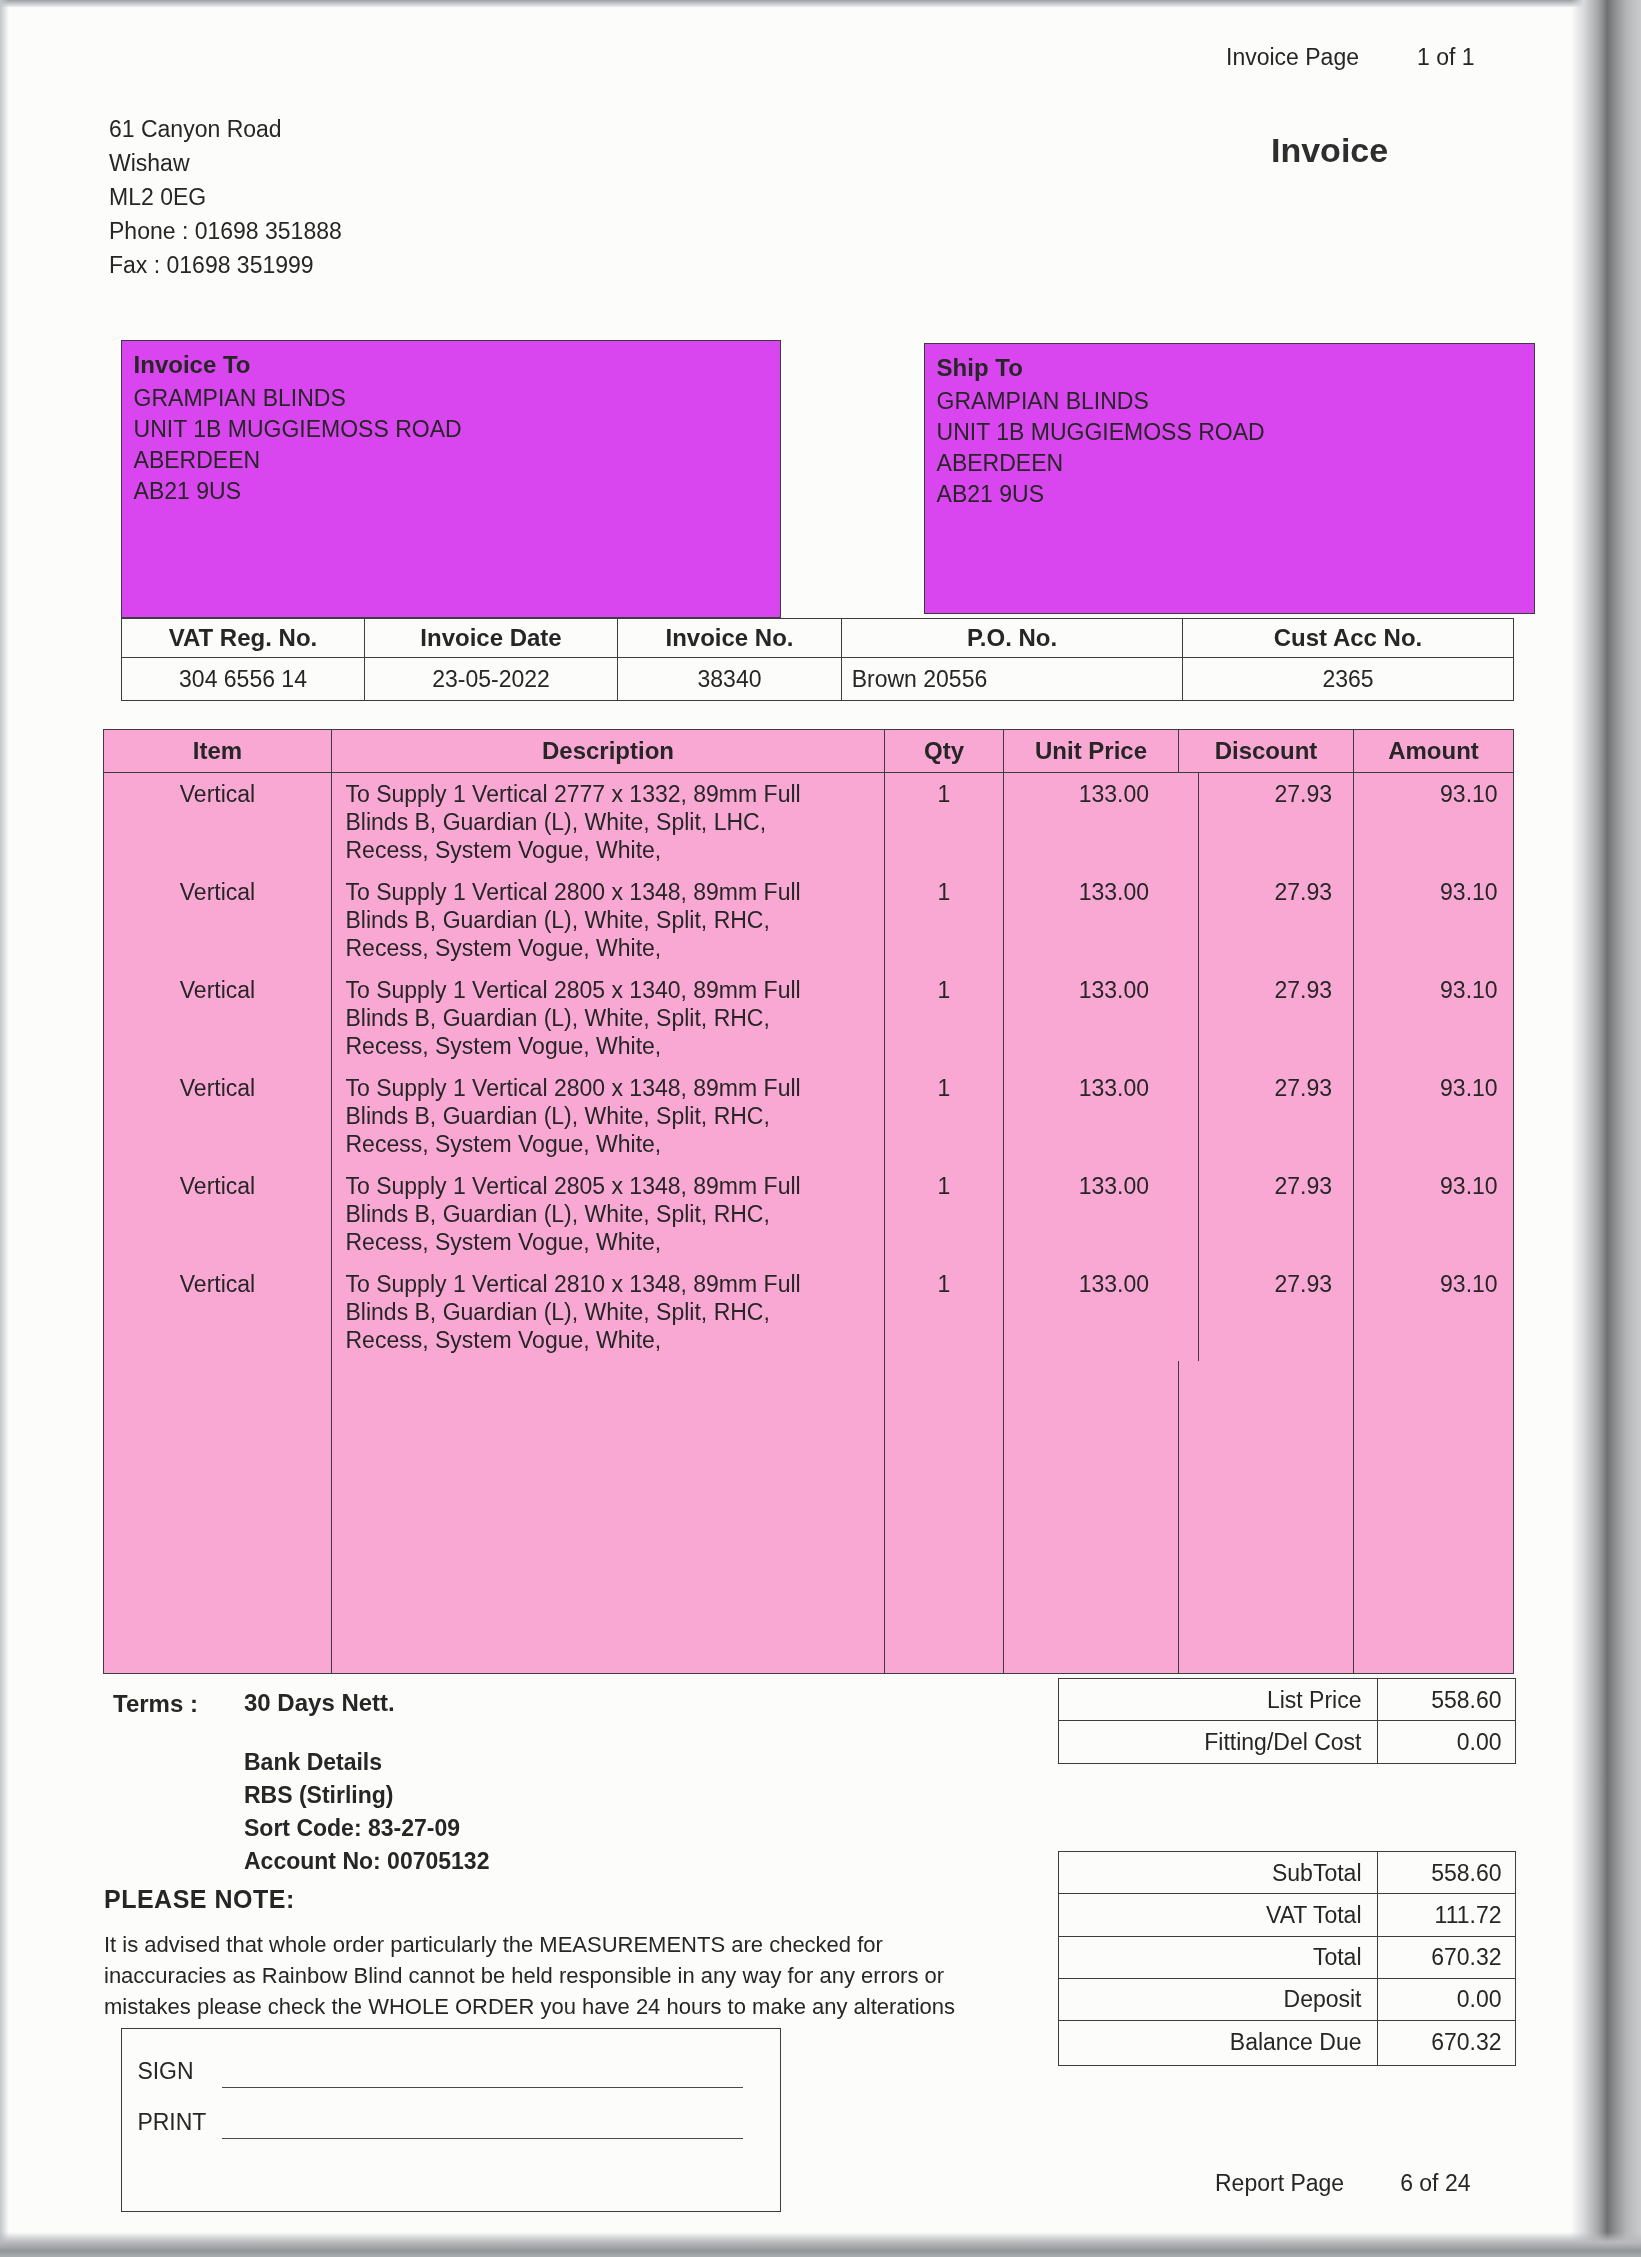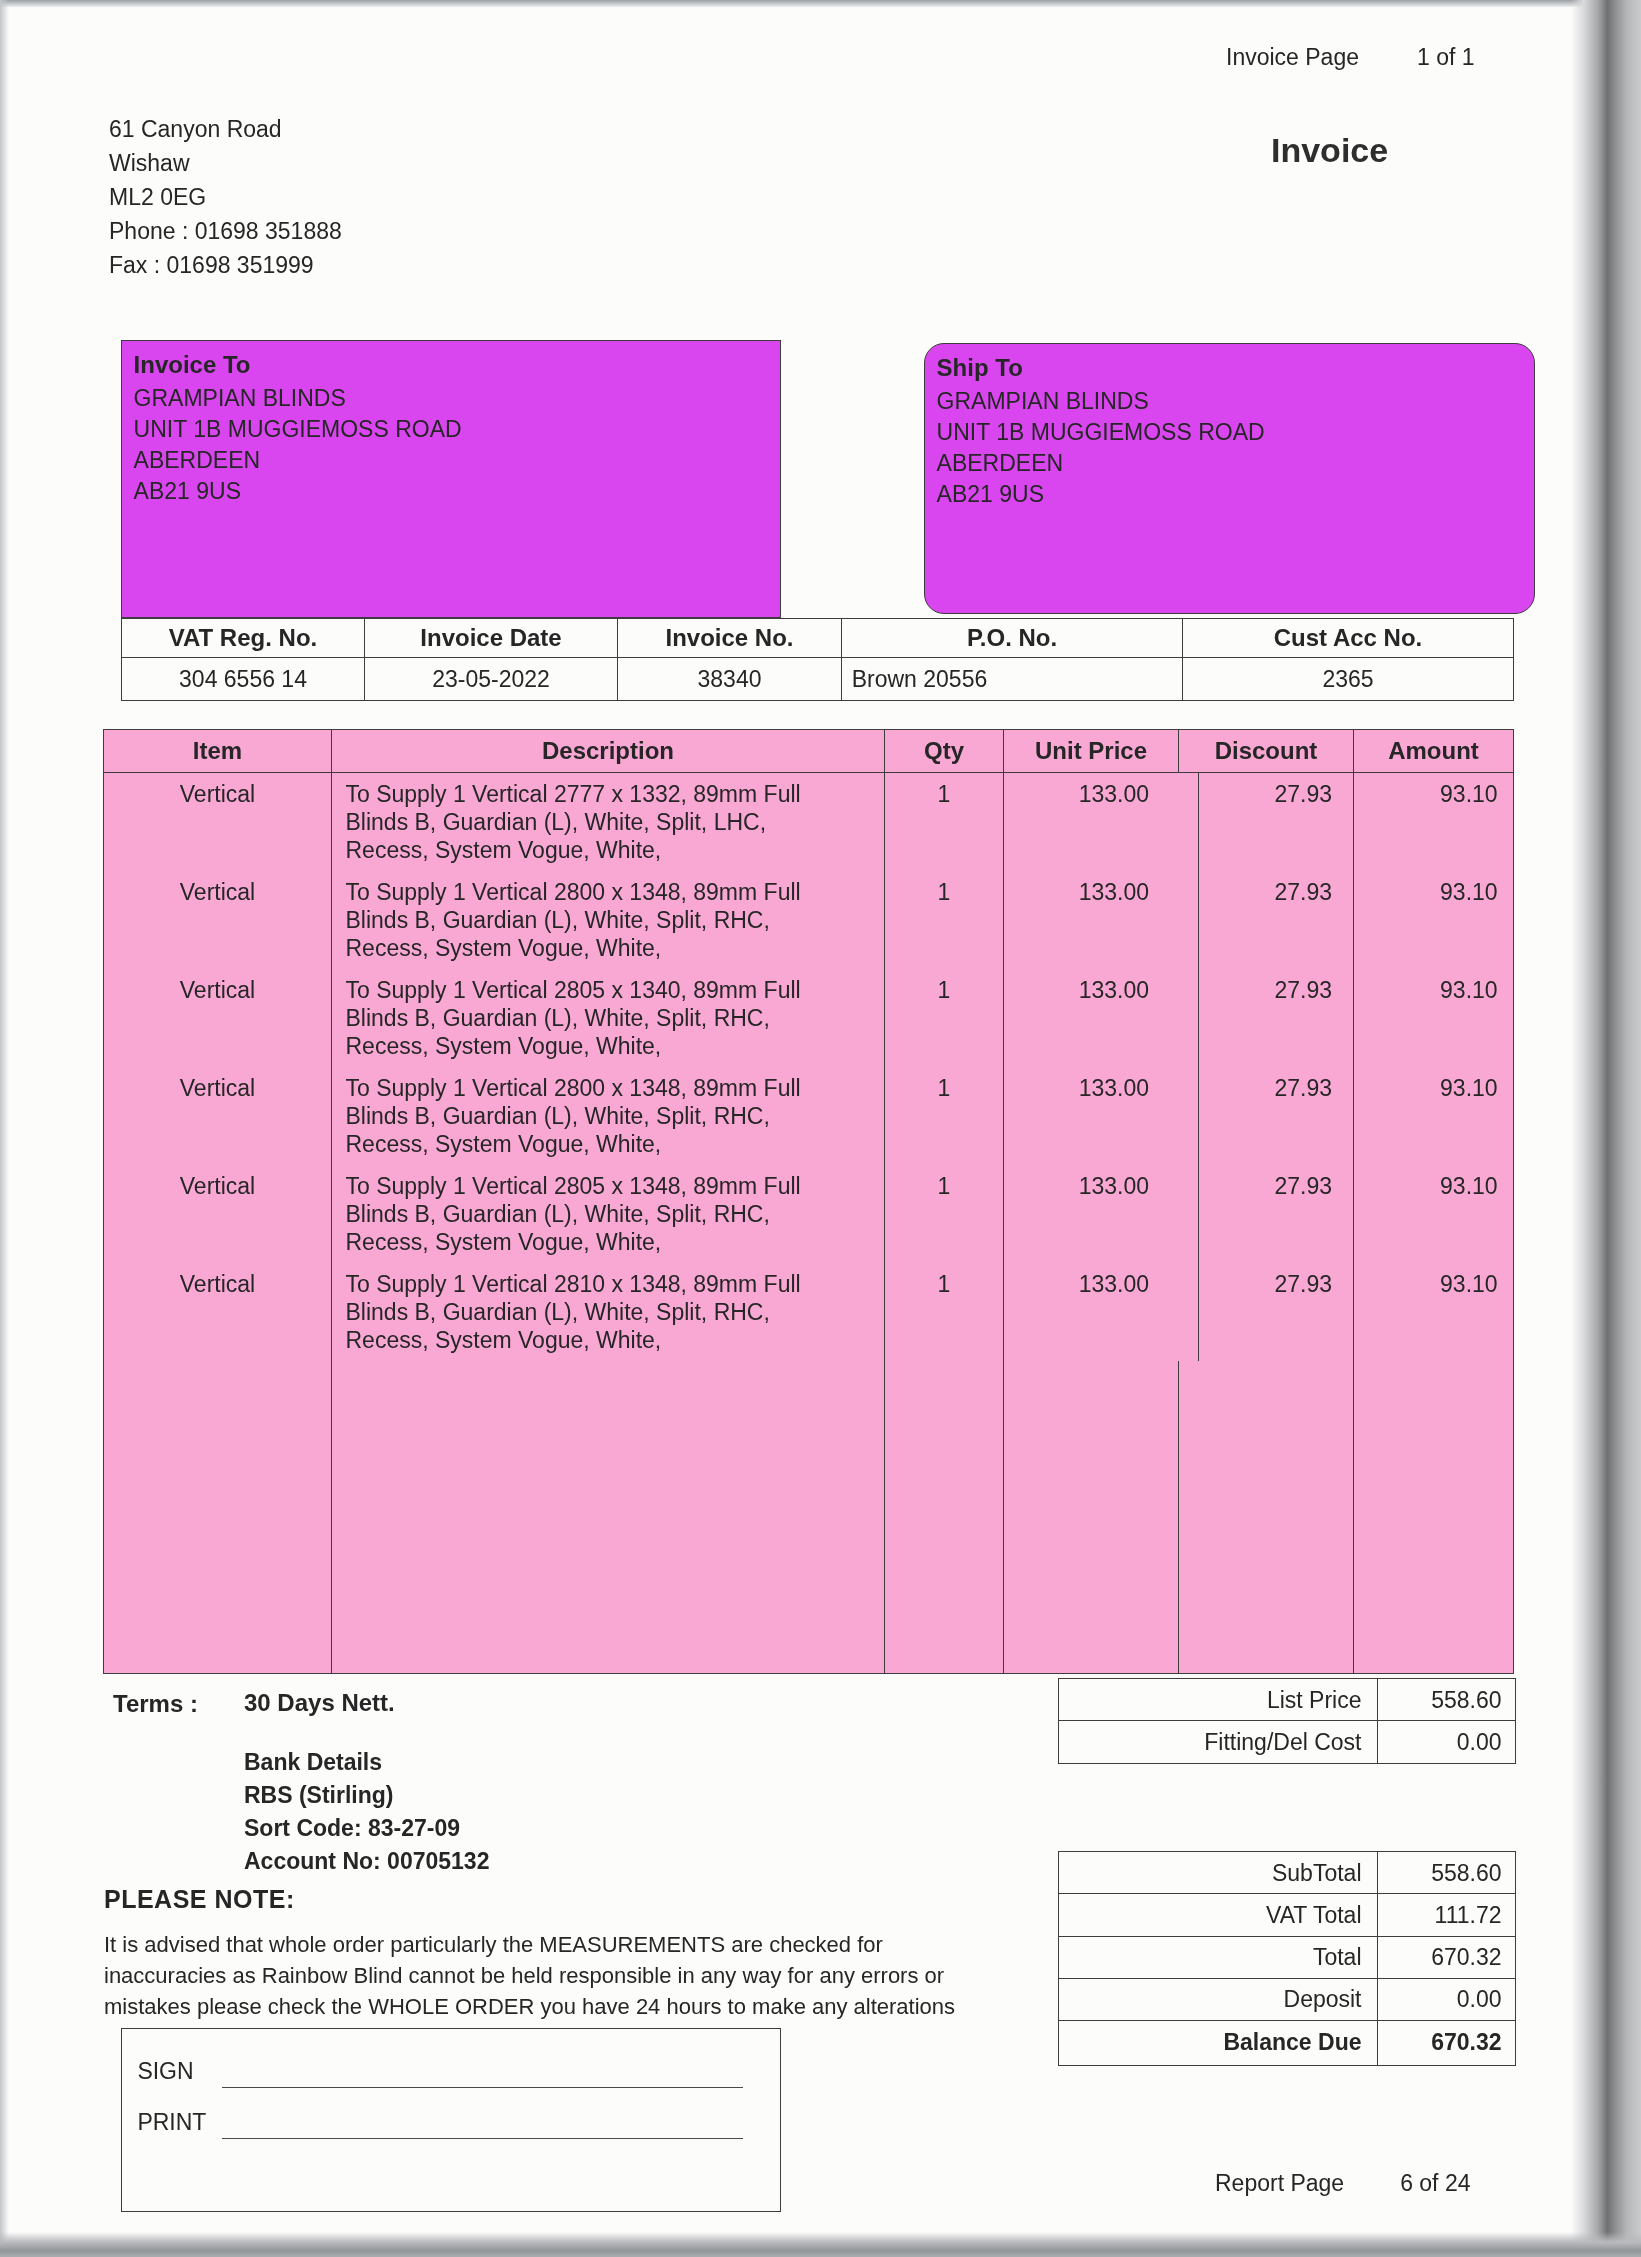--- a/index.html
+++ b/index.html
@@ -23,21 +23,21 @@
   
   .company-name{left:109px;top:62px;font-size:30px;font-weight:bold;color:#2e2e2e;letter-spacing:0.5px;}
   .company-address{left:109px;top:112px;font-size:23px;line-height:34px;}
   .inv-page-label{left:1226px;top:44px;font-size:23px;}
   .inv-page-value{left:1417px;top:44px;font-size:23px;}
   .invoice-title{left:1271px;top:131px;font-size:34px;font-weight:bold;color:#2e2e2e;}
 
   
   .addr-box{border:1.9px solid #3d3d3d;padding:9.7px 11.6px 0 11.6px;background:#d946ef;}
   .box-invoice-to{left:121px;top:340px;width:635px;height:266px;}
-  .box-ship-to{left:924px;top:343px;width:586px;height:259px;border-radius:20px;}
+  .box-ship-to{left:924px;top:343px;width:586px;height:259px;}
   .addr-label{font-size:24px;font-weight:bold;margin-bottom:4.8px;}
   .addr-line{font-size:23px;line-height:31px;}
 
   
   .meta{left:121px;top:618px;width:1391px;height:81px;border:1.9px solid #3d3d3d;
     display:grid;grid-template-columns:242px 253px 224px 341px 1fr;grid-template-rows:39px 1fr;}
   .m-cell{display:flex;align-items:center;justify-content:center;font-size:23px;}
   .m-h{font-weight:bold;font-size:24px;border-bottom:1.9px solid #3d3d3d;}
   .m-v-left{justify-content:flex-start;padding-left:9.7px;}
   .bl{border-left:1.9px solid #3d3d3d;}
@@ -61,21 +61,21 @@
   .bank{left:244px;top:1746px;font-size:23px;font-weight:bold;line-height:33px;}
   .note-title{left:104px;top:1885px;font-size:25px;font-weight:bold;letter-spacing:0.5px;}
   .note-body{left:104px;top:1929px;width:890px;font-size:22px;line-height:31px;}
 
   
   .totals{left:1058px;top:1680px;width:458px;}
   .t-row{display:flex;align-items:stretch;height:42px;border:1.9px solid #3d3d3d;margin-top:-1.9px;background:#fcfcfb;font-size:23px;}
   .t-label{flex:1;display:flex;align-items:center;justify-content:flex-end;padding-right:15px;}
   .t-val{width:124px;display:flex;align-items:center;justify-content:flex-end;padding-right:13.5px;border-left:1.9px solid #3d3d3d;}
   .t-gap{height:89px;}
-  .t-bold{font-weight:bold;height:44px;text-align:right;}
+  .t-bold{font-weight:normal;height:44px;text-align:right;}
 
   
   .sign-box{left:121px;top:2028px;width:658px;height:182px;border:1.9px solid #3d3d3d;}
   .sig-label{position:absolute;left:15.4px;font-size:23px;}
   .sig-line{position:absolute;left:100px;width:521px;border-bottom:1.9px solid #4a4a4a;}
 
   
   .report-page{left:1215px;top:2170px;font-size:23px;}
   .report-page .val{margin-left:56px;}
 </style>

